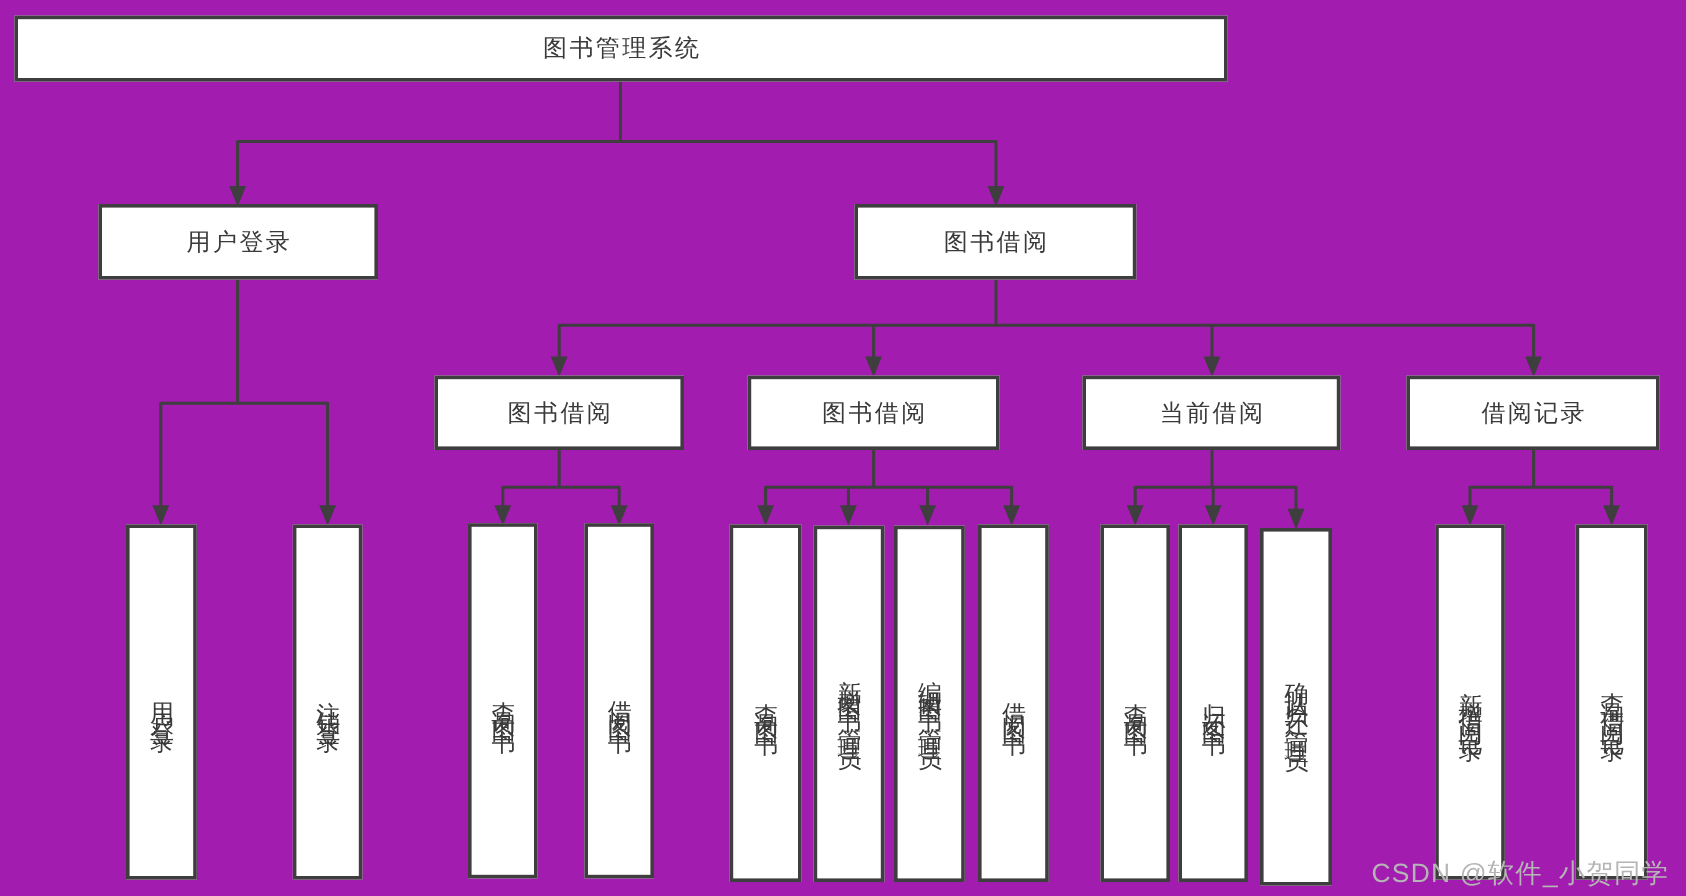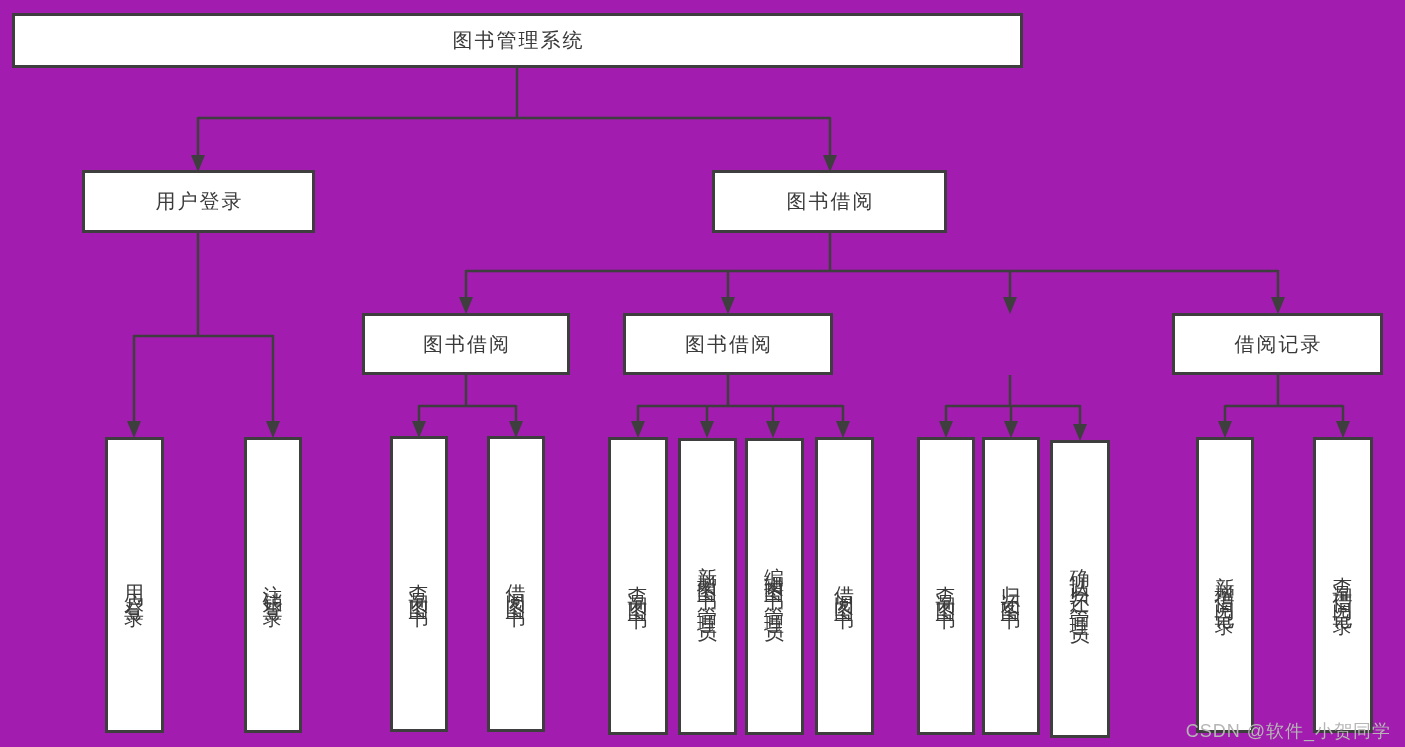--- a/index.html
+++ b/index.html
@@ -34,21 +34,21 @@
     text-orientation: mixed;
     font-size: 20px;
     letter-spacing: 8px;
     line-height: 1;
     white-space: nowrap;
   }
   .watermark {
     position: absolute;
     right: 14px;
     bottom: 4px;
-    font-size: 18px;
+    font-size: 22px;
     letter-spacing: 1px;
     color: #b5b5b5;
     z-index: 3;
     white-space: nowrap;
     margin-top: 19px;
   }
 </style>
 </head>
 <body>
 
@@ -130,20 +130,23 @@
   <div class="node h-node" style="left:712px; top:170px; width:235px; height:63px;">
     <span>图书借阅</span>
   </div>
 
   <div class="node h-node" style="left:362px; top:313px; width:208px; height:62px;">
     <span>图书借阅</span>
   </div>
   <div class="node h-node" style="left:623px; top:313px; width:210px; height:62px;">
     <span>图书借阅</span>
   </div>
+  <div class="node h-node" style="left:902px; top:313px; width:215px; height:62px;">
+    <span>当前借阅</span>
+  </div>
   <div class="node h-node" style="left:1172px; top:313px; width:211px; height:62px;">
     <span>借阅记录</span>
   </div>
 
   <div class="node v-node" style="left:105px; top:437px; width:59px; height:296px;">
     <span>用户登录</span>
   </div>
   <div class="node v-node" style="left:244px; top:437px; width:58px; height:296px;">
     <span>注销登录</span>
   </div>

